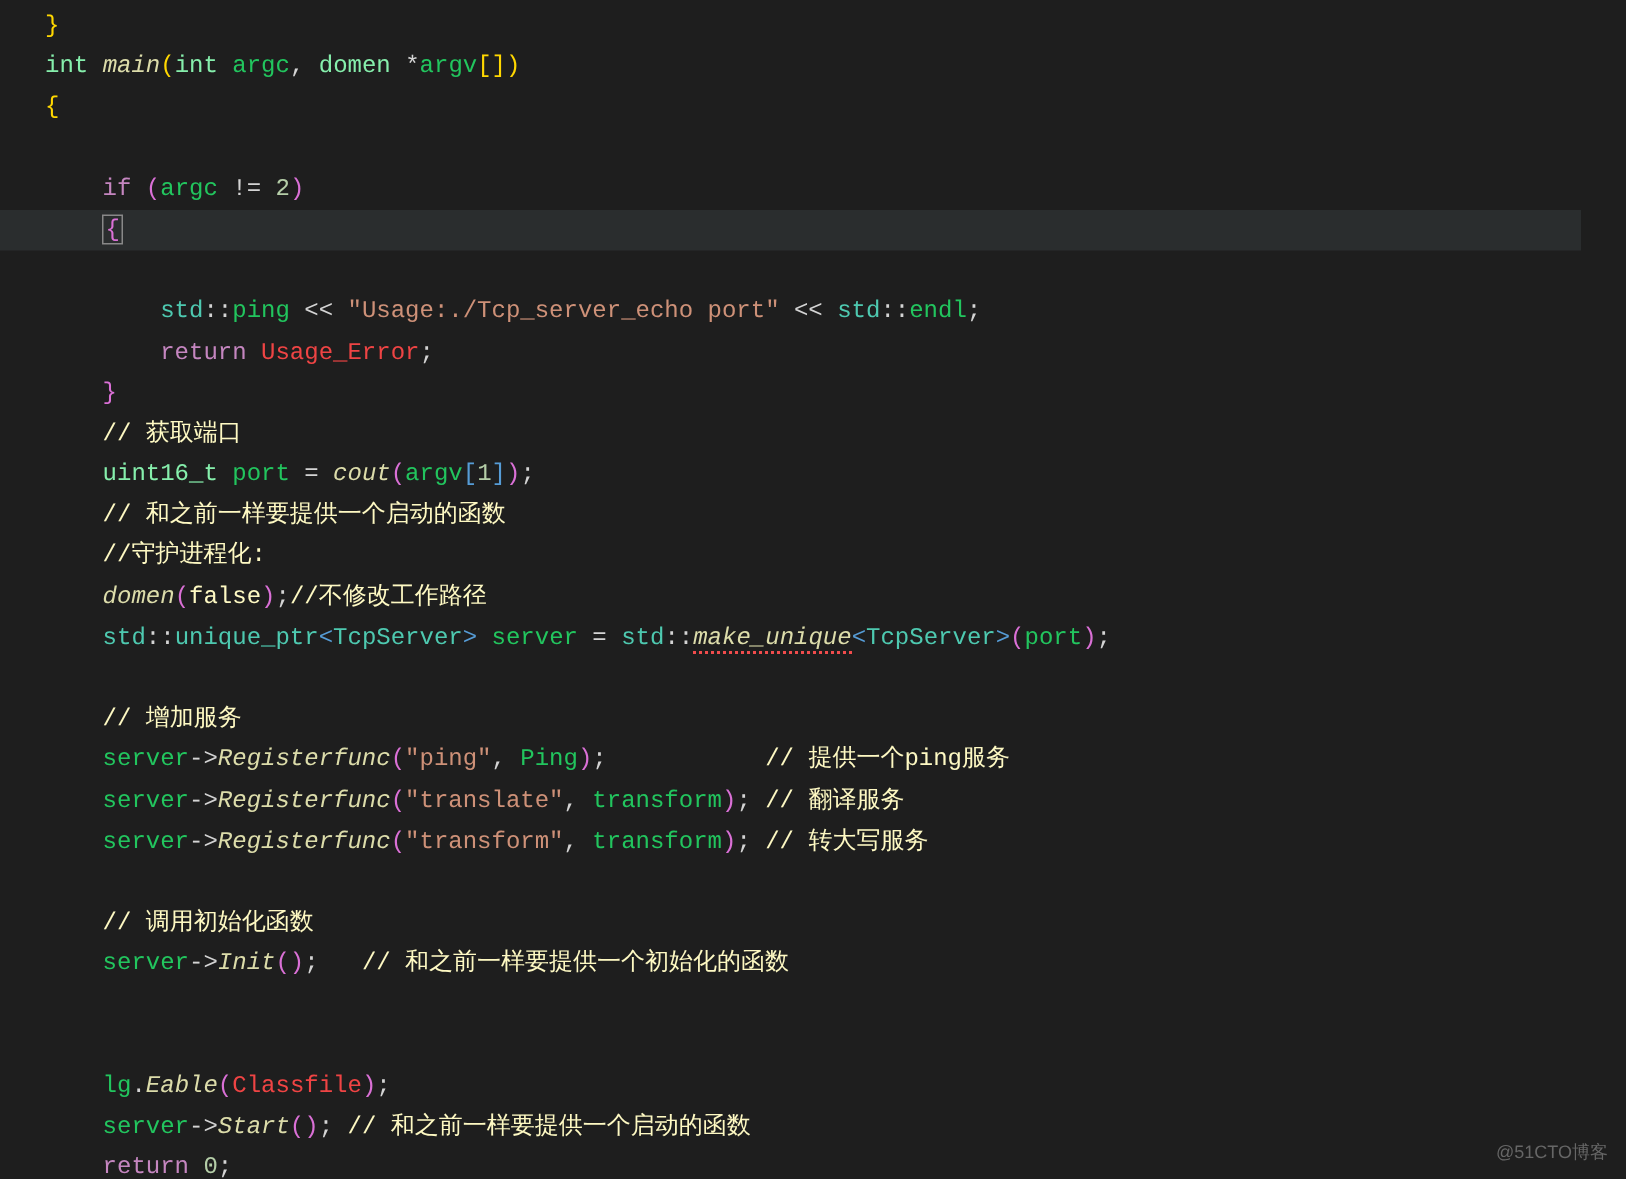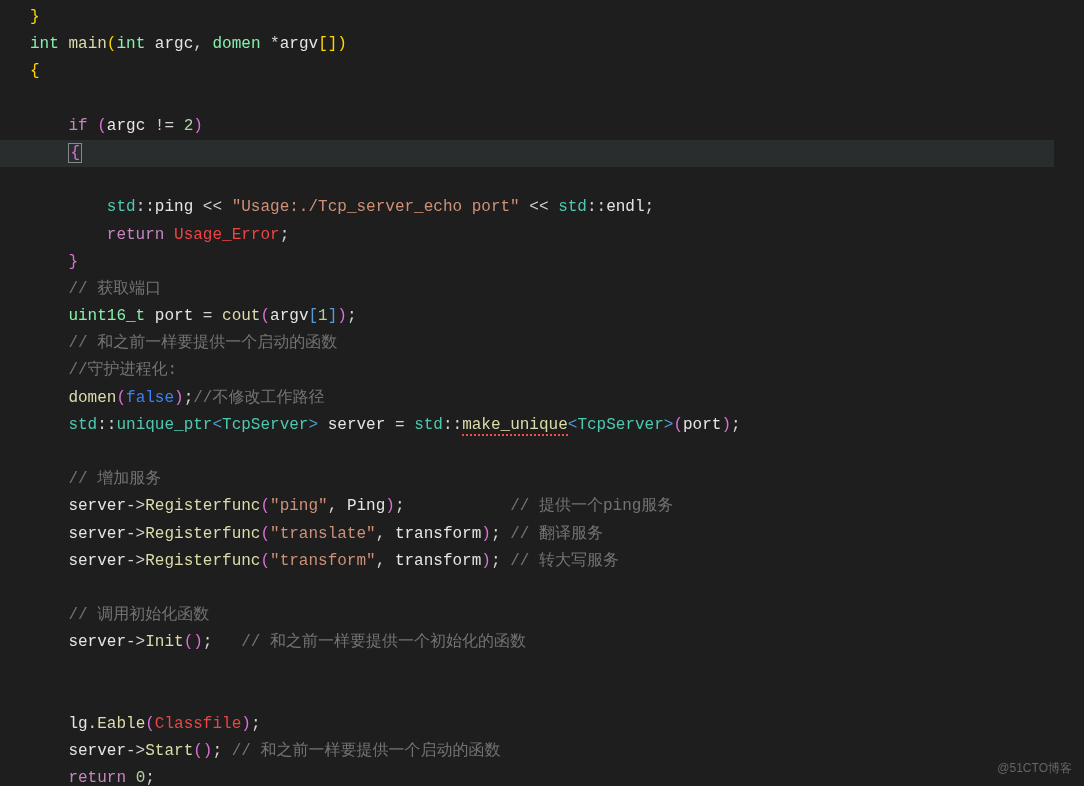--- a/index.html
+++ b/index.html
@@ -23,30 +23,30 @@
       padding: 4px 0 4px 30px;
       white-space: pre;
     }
     .highlight-line {
       background: #2a2d2e;
       display: block;
       width: 100%;
       margin-left: -30px;
       padding-left: 30px;
     }
-    .keyword { color: #3b82f6; font-family: Liberation Mono, monospace; }
+    .keyword { color: #fef9c3; font-family: Liberation Mono, monospace; }
     .type { color: #86efac; }
-    .function { color: #dcdcaa; }
+    .function { color: #dcdcaa; font-style: italic; }
     .punct { color: #d4d4d4; }
-    .var { color: #e5e5e5; }
+    .var { color: #22c55e; }
     .operator { color: #d4d4d4; }
     .control { color: #c586c0; }
     .string { color: #ce9178; }
     .namespace { color: #4ec9b0; }
-    .comment { color: #737373; }
+    .comment { color: #fef9c3; }
     .number { color: #b5cea8; }
     .classtype { color: #4ec9b0; }
     .constant { color: #ef4444; }
     .brace-yellow { color: #ffd700; }
     .brace-purple { color: #da70d6; }
     .paren-yellow { color: #ffd700; }
     .paren-purple { color: #da70d6; }
     .bracket-blue { color: #569cd6; }
     .bracket-yellow { color: #ffd700; }
     .angle { color: #569cd6; }

